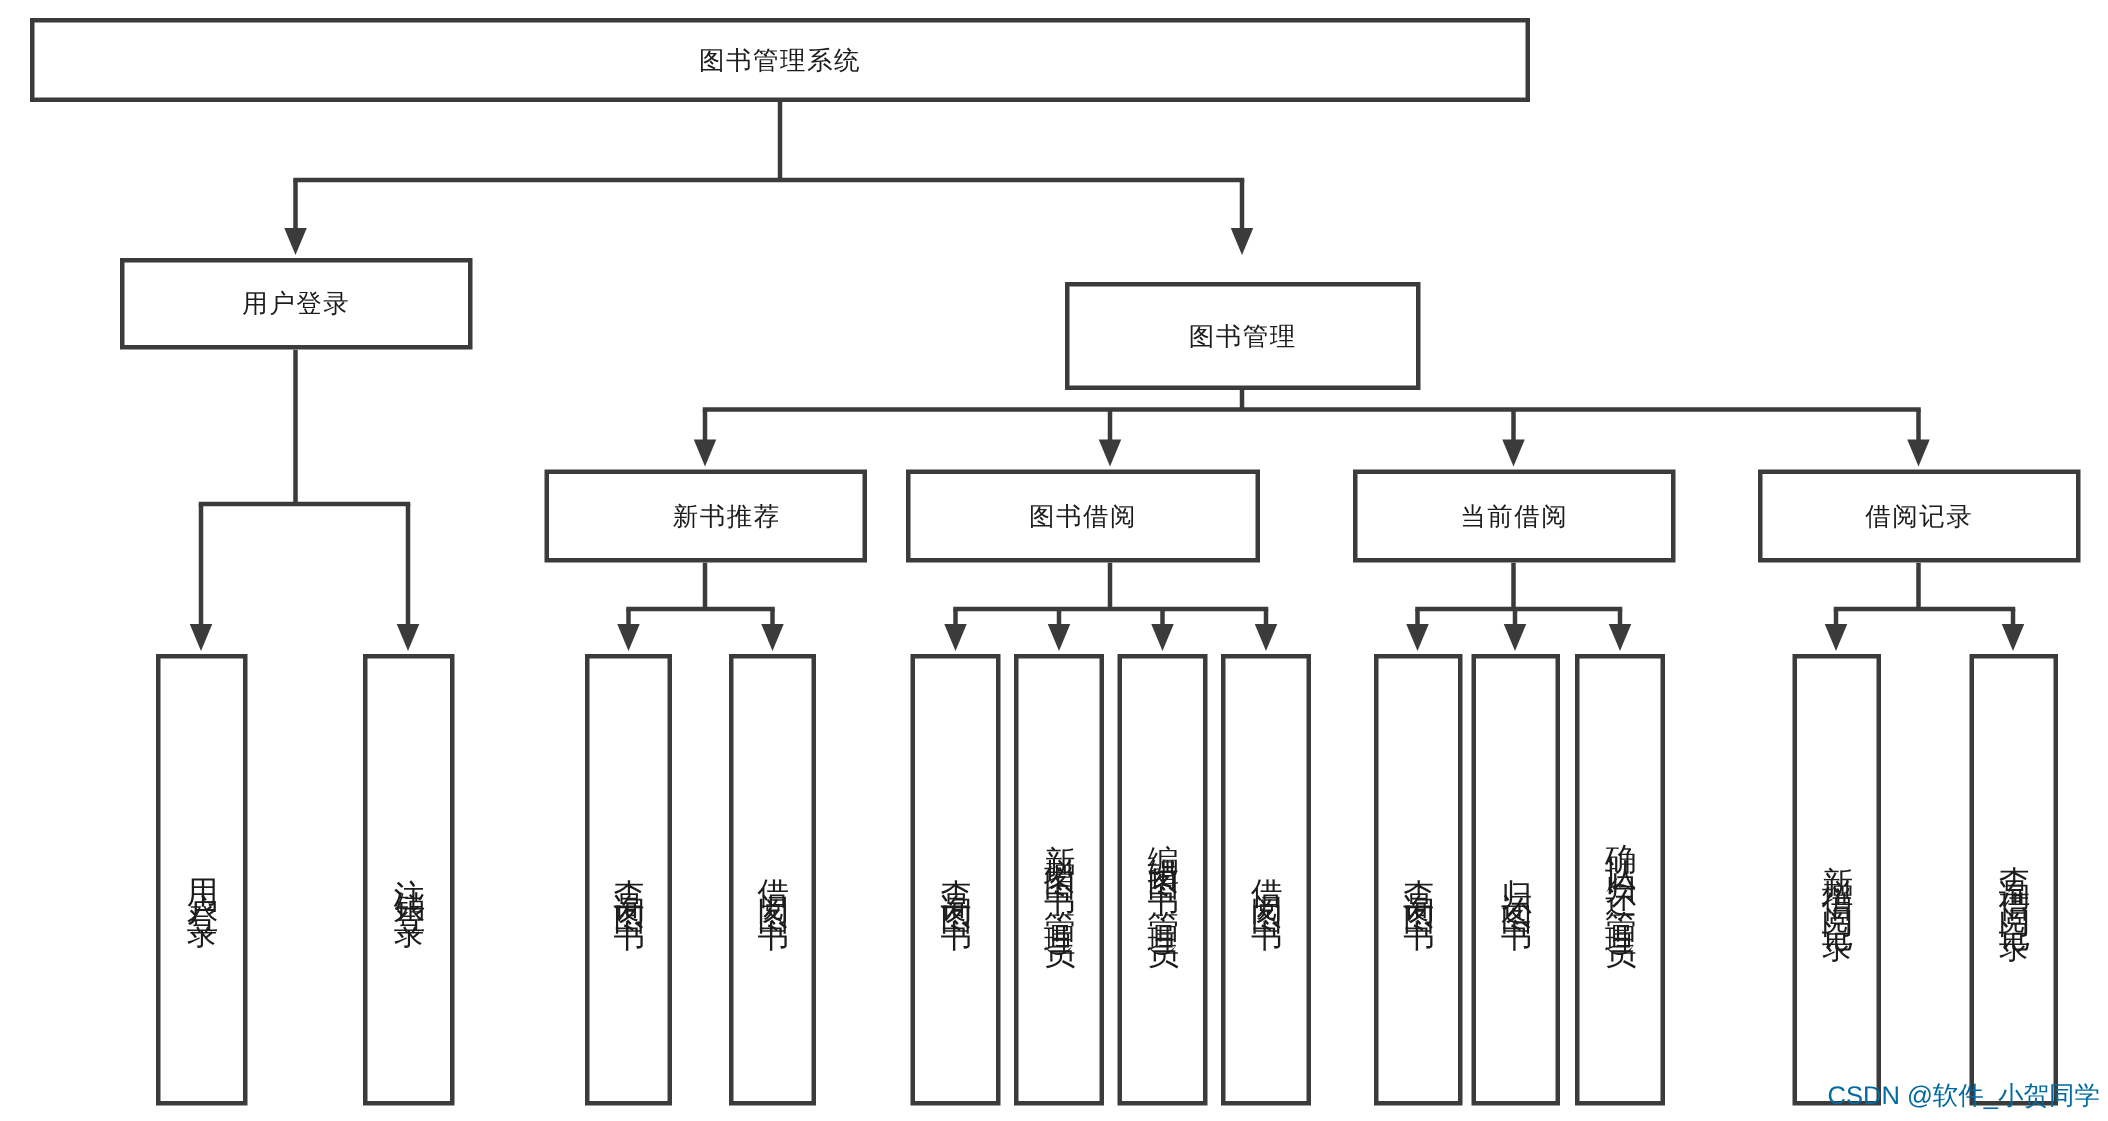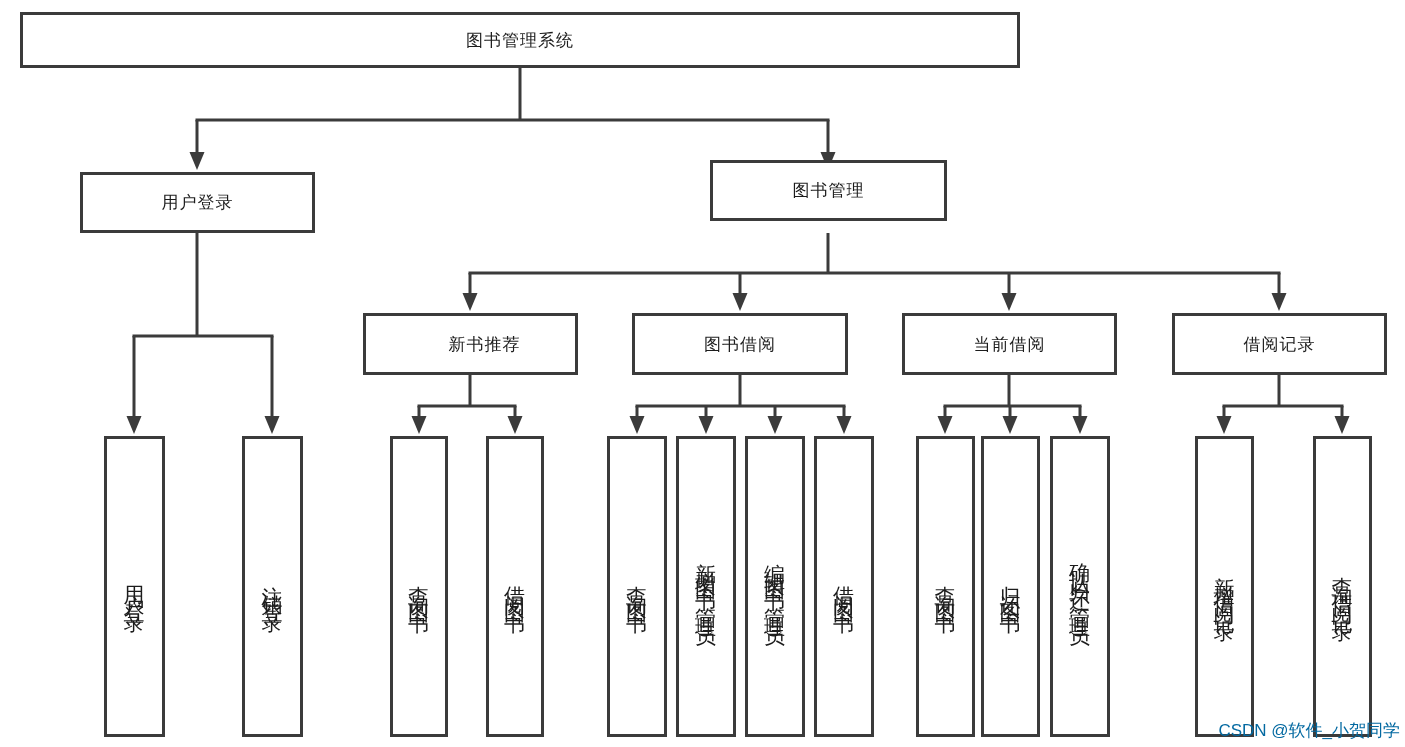--- a/index.html
+++ b/index.html
@@ -23,36 +23,37 @@
     border: 3px solid #3b3b3b;
     background: #ffffff;
     display: flex;
     align-items: center;
     justify-content: center;
     color: #1c1c1c;
     font-size: 17px;
     letter-spacing: 1px;
     z-index: 1;
     white-space: nowrap;
+    font-family: Liberation Serif, serif;
   }
   .leaf { padding: 4px 0; }
   .leaf .vtext {
     writing-mode: vertical-rl;
     text-orientation: mixed;
     font-size: 21px;
     letter-spacing: 9px;
     line-height: 1;
     white-space: nowrap;
   }
   
   #root      { left: 20px;   top: 12px;  width: 1000px; height: 56px; }
   #b-user    { left: 80px;   top: 172px; width: 235px;  height: 61px; }
-  #b-book    { left: 710px;  top: 160px; width: 237px;  height: 61px; }
+  #b-book    { left: 710px;  top: 188px; width: 237px;  height: 72px; }
   #m-new     { left: 363px;  top: 313px; width: 215px;  height: 62px; padding-left: 28px; }
-  #m-borrow  { left: 632px;  top: 313px; width: 216px;  height: 62px; }
+  #m-borrow  { left: 604px;  top: 313px; width: 236px;  height: 62px; }
   #m-current { left: 902px;  top: 313px; width: 215px;  height: 62px; text-align: center; }
   #m-records { left: 1172px; top: 313px; width: 215px;  height: 62px; }
   .leaf      { top: 436px; height: 301px; }
   #l-1a { left: 104px;  width: 61px; }
   #l-1b { left: 242px;  width: 61px; }
   #l-2a { left: 390px;  width: 58px; }
   #l-2b { left: 486px;  width: 58px; }
   #l-3a { left: 607px;  width: 60px; }
   #l-3b { left: 676px;  width: 60px; }
   #l-3c { left: 745px;  width: 60px; }

